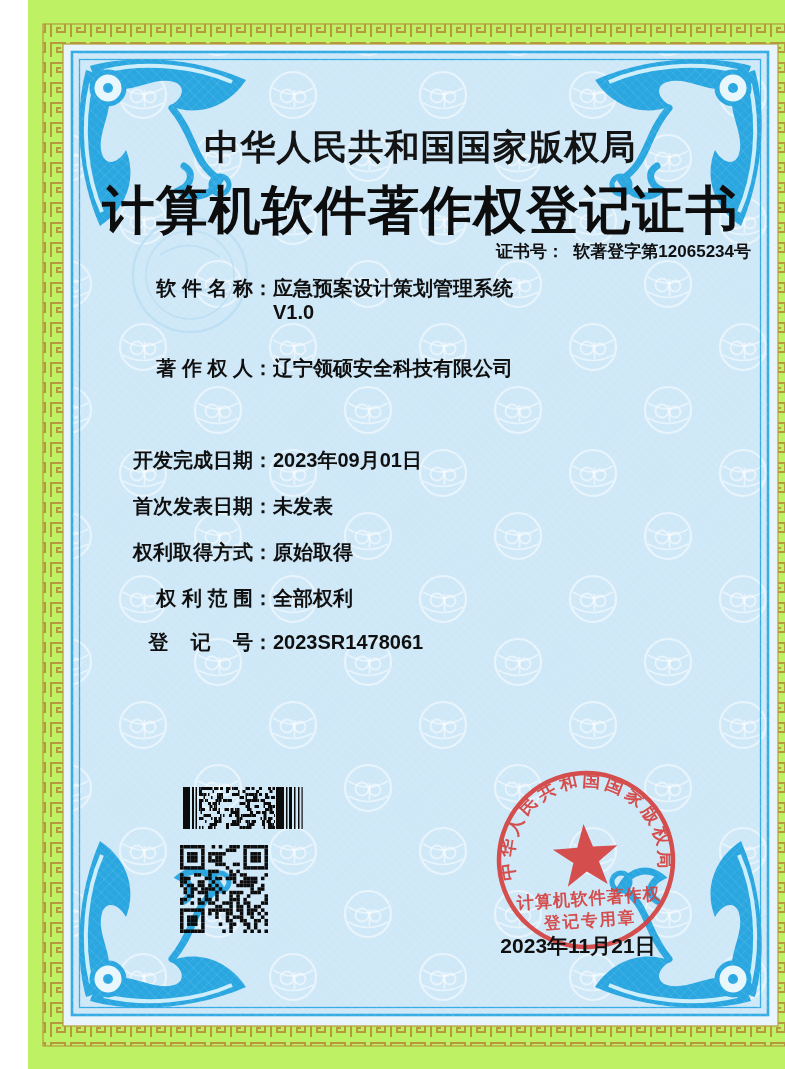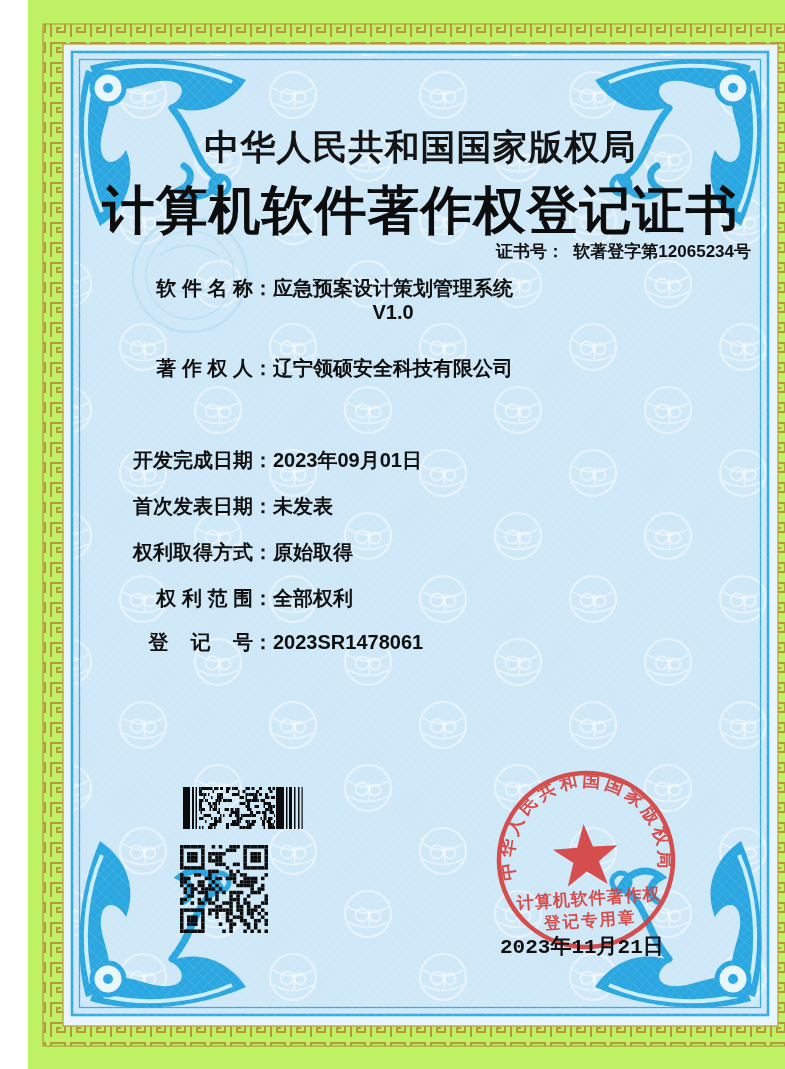--- a/index.html
+++ b/index.html
@@ -23,29 +23,29 @@
     top:176px;left:0;width:785px;text-align:center;
     font-family:"Liberation Serif","DejaVu Serif",serif;
     font-size:52px;font-weight:700;letter-spacing:1px;color:#0d0d0d;
   }
   .cert-no{
     top:240px;right:62px;
     font-size:17px;font-weight:700;
   }
   .field-row{position:absolute;left:88px;font-size:20px;font-weight:700;line-height:24px;}
   .field-label{display:inline-block;min-width:157px;white-space:pre;vertical-align:top;text-align:right;}
-  .field-value{display:inline-block;white-space:pre;vertical-align:top;text-align:center;}
+  .field-value{display:inline-block;white-space:pre;vertical-align:top;}
   .statement{
     position:absolute;top:679px;left:86px;width:634px;
     font-size:20px;font-weight:700;line-height:46px;
     text-indent:2em;text-align:justify;white-space:normal;
   }
   .issue-date{
     top:932px;left:472px;width:156px;text-align:center;
-    font-family:Liberation Mono, monospace;
+    font-family:Liberation Sans, sans-serif;
     font-size:21px;font-weight:700;
   }
   .guilloche{
     position:absolute;left:44px;top:52px;width:697px;height:965px;
     background:
       repeating-linear-gradient(45deg, rgba(255,255,255,0.07) 0 1px, transparent 1px 6px),
       repeating-linear-gradient(-45deg, rgba(255,255,255,0.06) 0 1px, transparent 1px 7px);
     pointer-events:none;
   }
   svg{display:block;}

